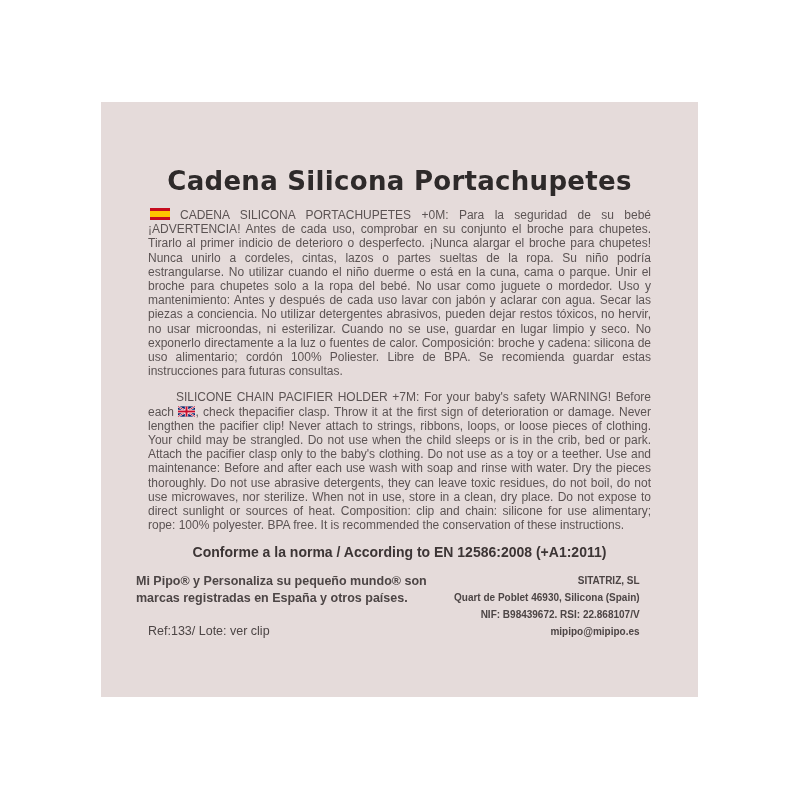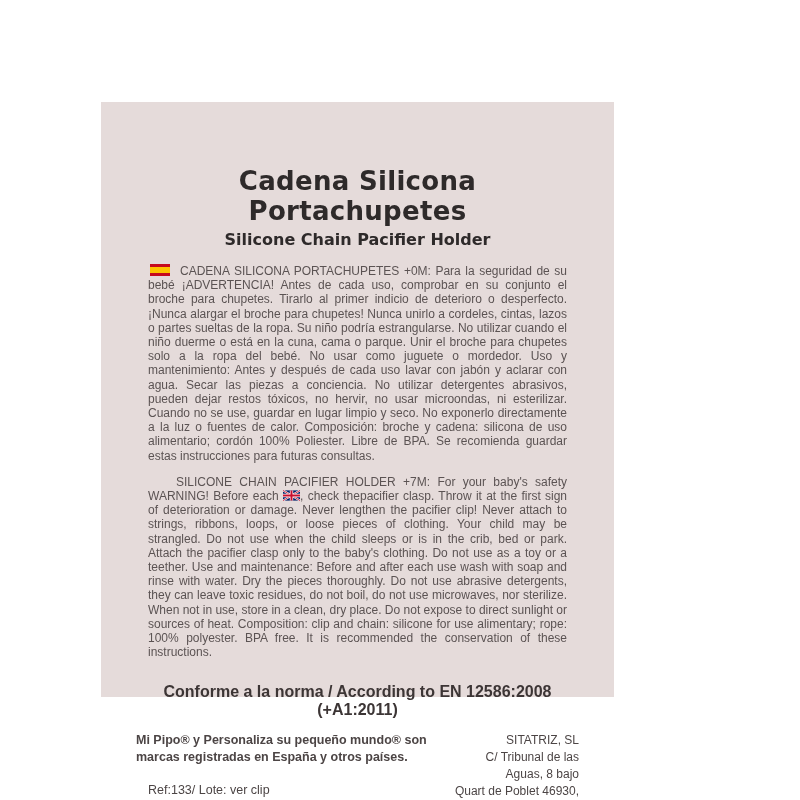--- a/index.html
+++ b/index.html
@@ -13,21 +13,21 @@
   html,body{margin:0;padding:0;}
   body{
     width:800px;height:800px;
     background:var(--page-bg);
     font-family:"Liberation Sans", sans-serif;
     position:relative;
   }
   .card{
     position:absolute;
     left:101px;top:102px;
-    width:513px;height:595px;
+    width:597px;height:595px;
     background:var(--card-bg);
     padding:64px 35px 0 35px;
   }
   .title{
     margin:0 0 4px 0;
     text-align:center;
     font-family:"DejaVu Sans", sans-serif;
     font-size:26px;
     font-weight:bold;
     letter-spacing:0.3px;
@@ -55,23 +55,23 @@
     line-height:0;
   }
   .flag-es{
     width:20px;height:12px;
     margin:0 10px 0 2px;
     background:linear-gradient(to bottom,#c60b1e 0 25%,#ffc400 25% 75%,#c60b1e 75% 100%);
   }
   .flag-uk{ width:17px;height:11px; }
   .flag-uk svg{ width:17px;height:11px;display:block; }
   .standard{
-    margin:24px 0 0 0;
+    margin:12px 0 0 0;
     text-align:center;
-    font-size:16px;
+    font-size:14px;
     font-weight:bold;
     color:#3c3535;
   }
   .footer{
     display:flex;
     justify-content:flex-start;
     margin-top:13px;
   }
   .tm-note{
     margin:0;
@@ -81,33 +81,33 @@
     font-weight:bold;
     color:var(--footer-color);
   }
   .ref-line{
     margin:18px 0 0 12px;
     font-size:12.5px;
     color:var(--footer-color);
   }
   .company{
     text-align:right;
-    font-size:12px;
+    font-size:10px;
     line-height:16.8px;
     color:var(--footer-color);
+    font-weight:bold;
   }
   .company p{ margin:0; }
 </style>
 </head>
 <body>
 
 <div class="card">
 
   <h1 class="title">Cadena Silicona Portachupetes</h1>
-  <h2 class="subtitle">Silicone Chain Pacifier Holder</h2>
 
   <div>
     <p class="para es-para"><span class="flag flag-es"></span><span>CADENA SILICONA PORTACHUPETES +0M: Para la seguridad de su bebé ¡ADVERTENCIA! Antes de cada uso, comprobar en su conjunto el broche para chupetes. Tirarlo al primer indicio de deterioro o desperfecto. ¡Nunca alargar el broche para chupetes! Nunca unirlo a cordeles, cintas, lazos o partes sueltas de la ropa. Su niño podría estrangularse. No utilizar cuando el niño duerme o está en la cuna, cama o parque. Unir el broche para chupetes solo a la ropa del bebé. No usar como juguete o mordedor.  Uso y mantenimiento: Antes y después de cada uso lavar con jabón y aclarar con agua. Secar las piezas a conciencia. No utilizar detergentes abrasivos, pueden dejar restos tóxicos, no hervir, no usar microondas, ni esterilizar. Cuando no se use, guardar en lugar limpio y seco. No exponerlo directamente a la luz o fuentes de calor. Composición: broche y cadena: silicona de uso alimentario; cordón 100% Poliester. Libre de BPA. Se recomienda guardar estas instrucciones para futuras consultas.</span></p>
     <p class="para en-para"><span>SILICONE CHAIN PACIFIER HOLDER +7M: For your baby's safety WARNING! Before each </span><span class="flag flag-uk"><svg viewBox="0 0 60 36" xmlns="http://www.w3.org/2000/svg">
             <rect width="60" height="36" fill="#012169"></rect>
             <path d="M0,0 L60,36 M60,0 L0,36" stroke="#ffffff" stroke-width="7"></path>
             <path d="M0,0 L60,36 M60,0 L0,36" stroke="#c8102e" stroke-width="3"></path>
             <path d="M30,0 V36 M0,18 H60" stroke="#ffffff" stroke-width="12"></path>
             <path d="M30,0 V36 M0,18 H60" stroke="#c8102e" stroke-width="7"></path>
           </svg></span><span>, check thepacifier clasp. Throw it at the first sign of deterioration or damage. Never lengthen the pacifier clip! Never attach to strings, ribbons, loops, or loose pieces of clothing. Your child may be strangled. Do not use when the child sleeps or is in the crib, bed or park. Attach the pacifier clasp only to the baby's clothing. Do not use as a toy or a teether. Use and maintenance: Before and after each use wash with soap and rinse with water. Dry the pieces thoroughly. Do not use abrasive detergents, they can leave toxic residues, do not boil, do not use microwaves, nor sterilize. When not in use, store in a clean, dry place. Do not expose to direct sunlight or sources of heat. Composition: clip and chain: silicone for use alimentary; rope: 100% polyester. BPA free. It is recommended the conservation of these instructions.</span></p>
@@ -115,20 +115,19 @@
 
   <p class="standard">Conforme a la norma / According to EN 12586:2008 (+A1:2011)</p>
 
   <div class="footer">
     <div class="footer-left">
       <p class="tm-note">Mi Pipo® y Personaliza su pequeño mundo® son marcas registradas en España y otros países.</p>
       <p class="ref-line">Ref:133/ Lote: ver clip</p>
     </div>
     <div class="company">
       <p>SITATRIZ, SL</p>
-      <p>C/ Tribunal de las Aguas, 8 bajo</p>
       <p>Quart de Poblet 46930, Silicona (Spain)</p>
       <p>NIF: B98439672. RSI: 22.868107/V</p>
       <p>mipipo@mipipo.es</p>
     </div>
   </div>
 
 </div>
 
 </body></html>

